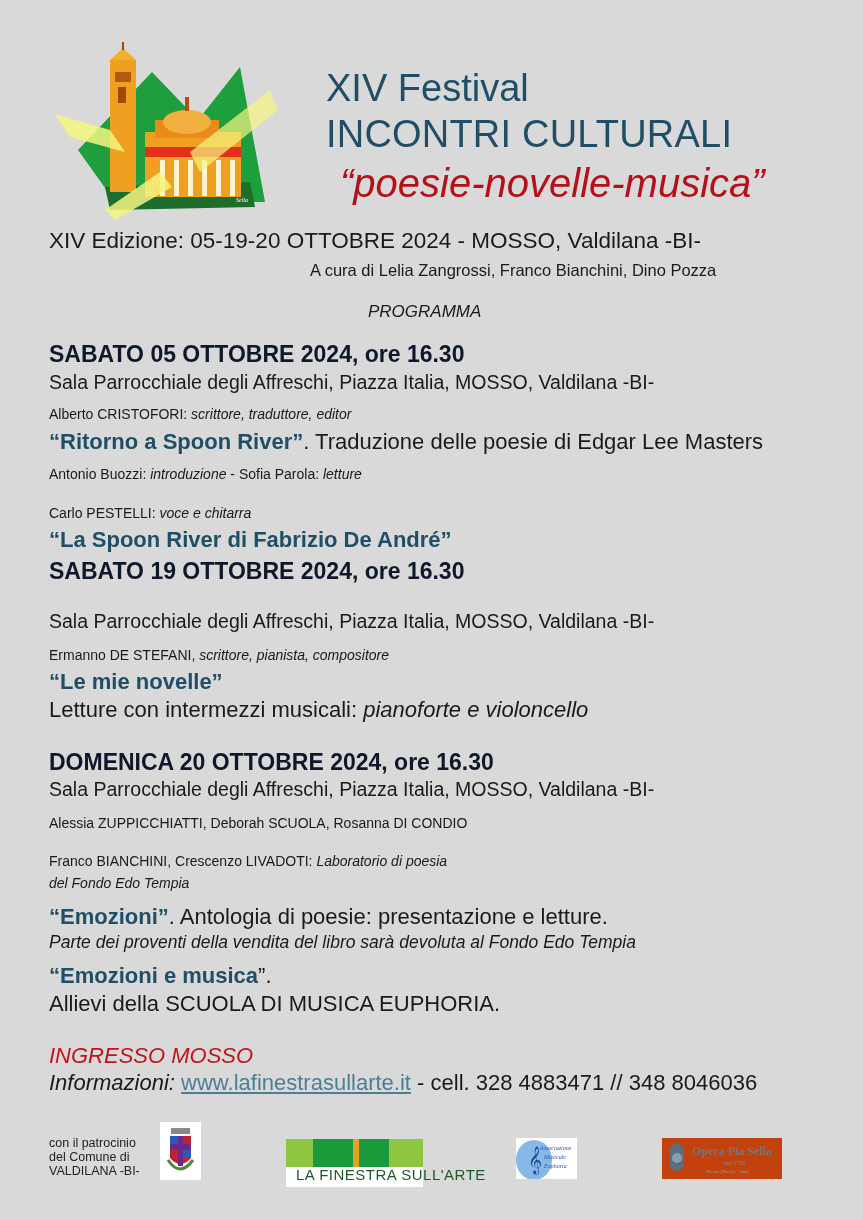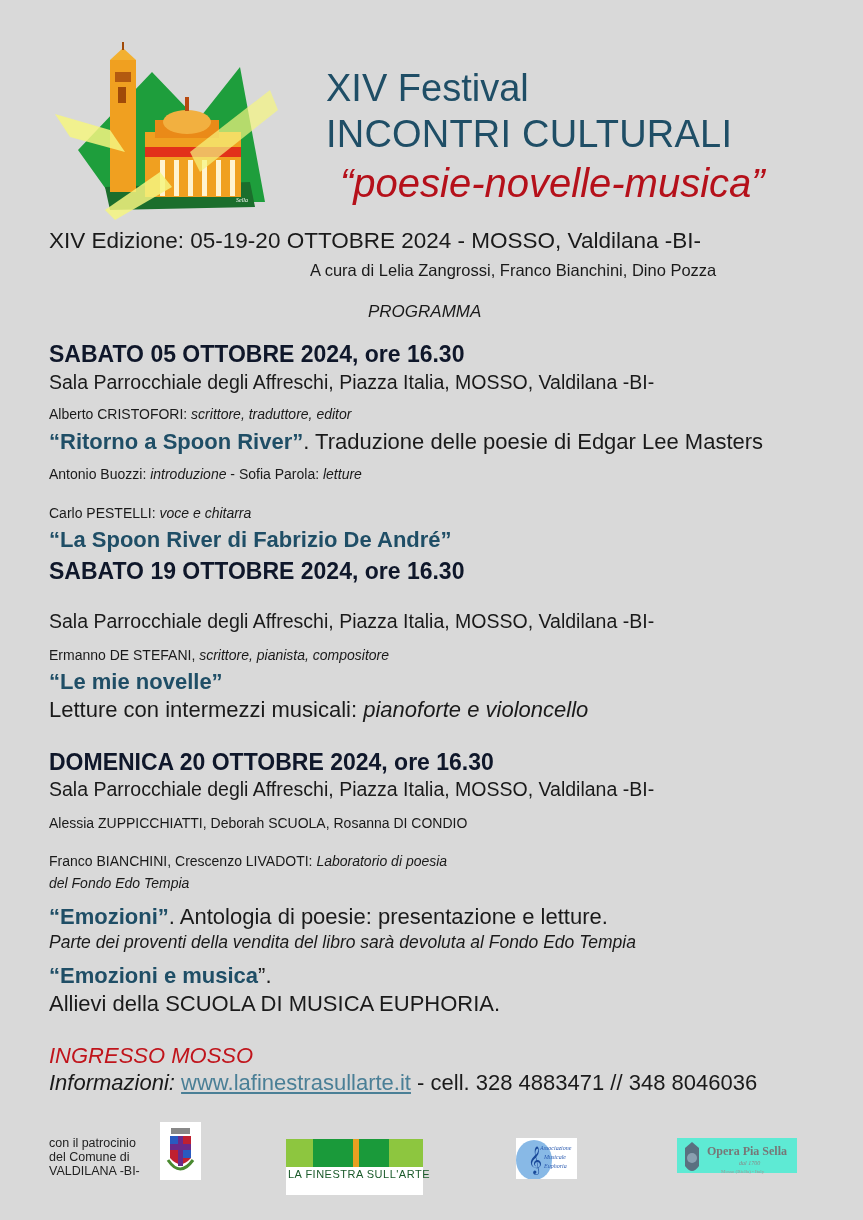--- a/index.html
+++ b/index.html
@@ -141,34 +141,34 @@
 </div>
 
 <div class="abs" style="left:286px;top:1139px;width:137px;height:43px;">
   <div style="display:flex;height:28px;">
     <div style="width:27px;background:#8dc63f;"></div>
     <div style="width:40px;background:#1a9a3a;"></div>
     <div style="width:6px;background:#e8a020;"></div>
     <div style="width:30px;background:#1a9a3a;"></div>
     <div style="width:34px;background:#8dc63f;"></div>
   </div>
-  <div style="height:28px;background:#fff;font-size:11px;line-height:15px;color:#1a5a2a;letter-spacing:0.5px;white-space:nowrap;padding-left:2px;">LA FINESTRA SULL'ARTE</div>
+  <div style="height:20px;background:#fff;font-size:15px;line-height:15px;color:#1a5a2a;letter-spacing:0.5px;white-space:nowrap;padding-left:10px;">LA FINESTRA SULL'ARTE</div>
 </div>
 
 <div class="abs" style="left:516px;top:1138px;width:61px;height:41px;background:#fff;overflow:hidden;">
   <svg width="61" height="41" viewBox="0 0 61 41">
     <ellipse cx="18" cy="22" rx="18" ry="20" fill="#6aa8e0" opacity="0.8"></ellipse>
     <text x="12" y="30" font-size="24" fill="#1a4a9a" font-family="DejaVu Serif, serif">𝄞</text>
     <text x="24" y="12" font-size="6" fill="#2a5ab0" font-style="italic" font-family="Liberation Serif, serif">Associazione</text>
     <text x="28" y="21" font-size="6" fill="#2a5ab0" font-style="italic" font-family="Liberation Serif, serif">Musicale</text>
     <text x="28" y="30" font-size="6" fill="#2a5ab0" font-style="italic" font-family="Liberation Serif, serif">Euphoria</text>
   </svg>
 </div>
 
-<div class="abs" style="left:677px;top:1138px;width:120px;height:35px;background:#5eead4;">
+<div class="abs" style="left:662px;top:1138px;width:120px;height:41px;background:#c2410c;">
   <svg width="120" height="41" viewBox="0 0 120 41">
     <path d="M8 10 L15 4 L22 10 L22 28 Q15 38 8 28 Z" fill="#5a7080"></path>
     <circle cx="15" cy="20" r="5" fill="#8aa0b0"></circle>
     <text x="30" y="17" font-size="12" fill="#777" font-weight="bold" font-family="Liberation Serif, serif">Opera Pia Sella</text>
     <text x="62" y="27" font-size="6" fill="#888" font-style="italic" font-family="Liberation Serif, serif">dal 1700</text>
     <text x="44" y="35" font-size="5" fill="#999" font-family="Liberation Serif, serif">Mosso (Biella) - Italy</text>
   </svg>
 </div>
 
 </body></html>

